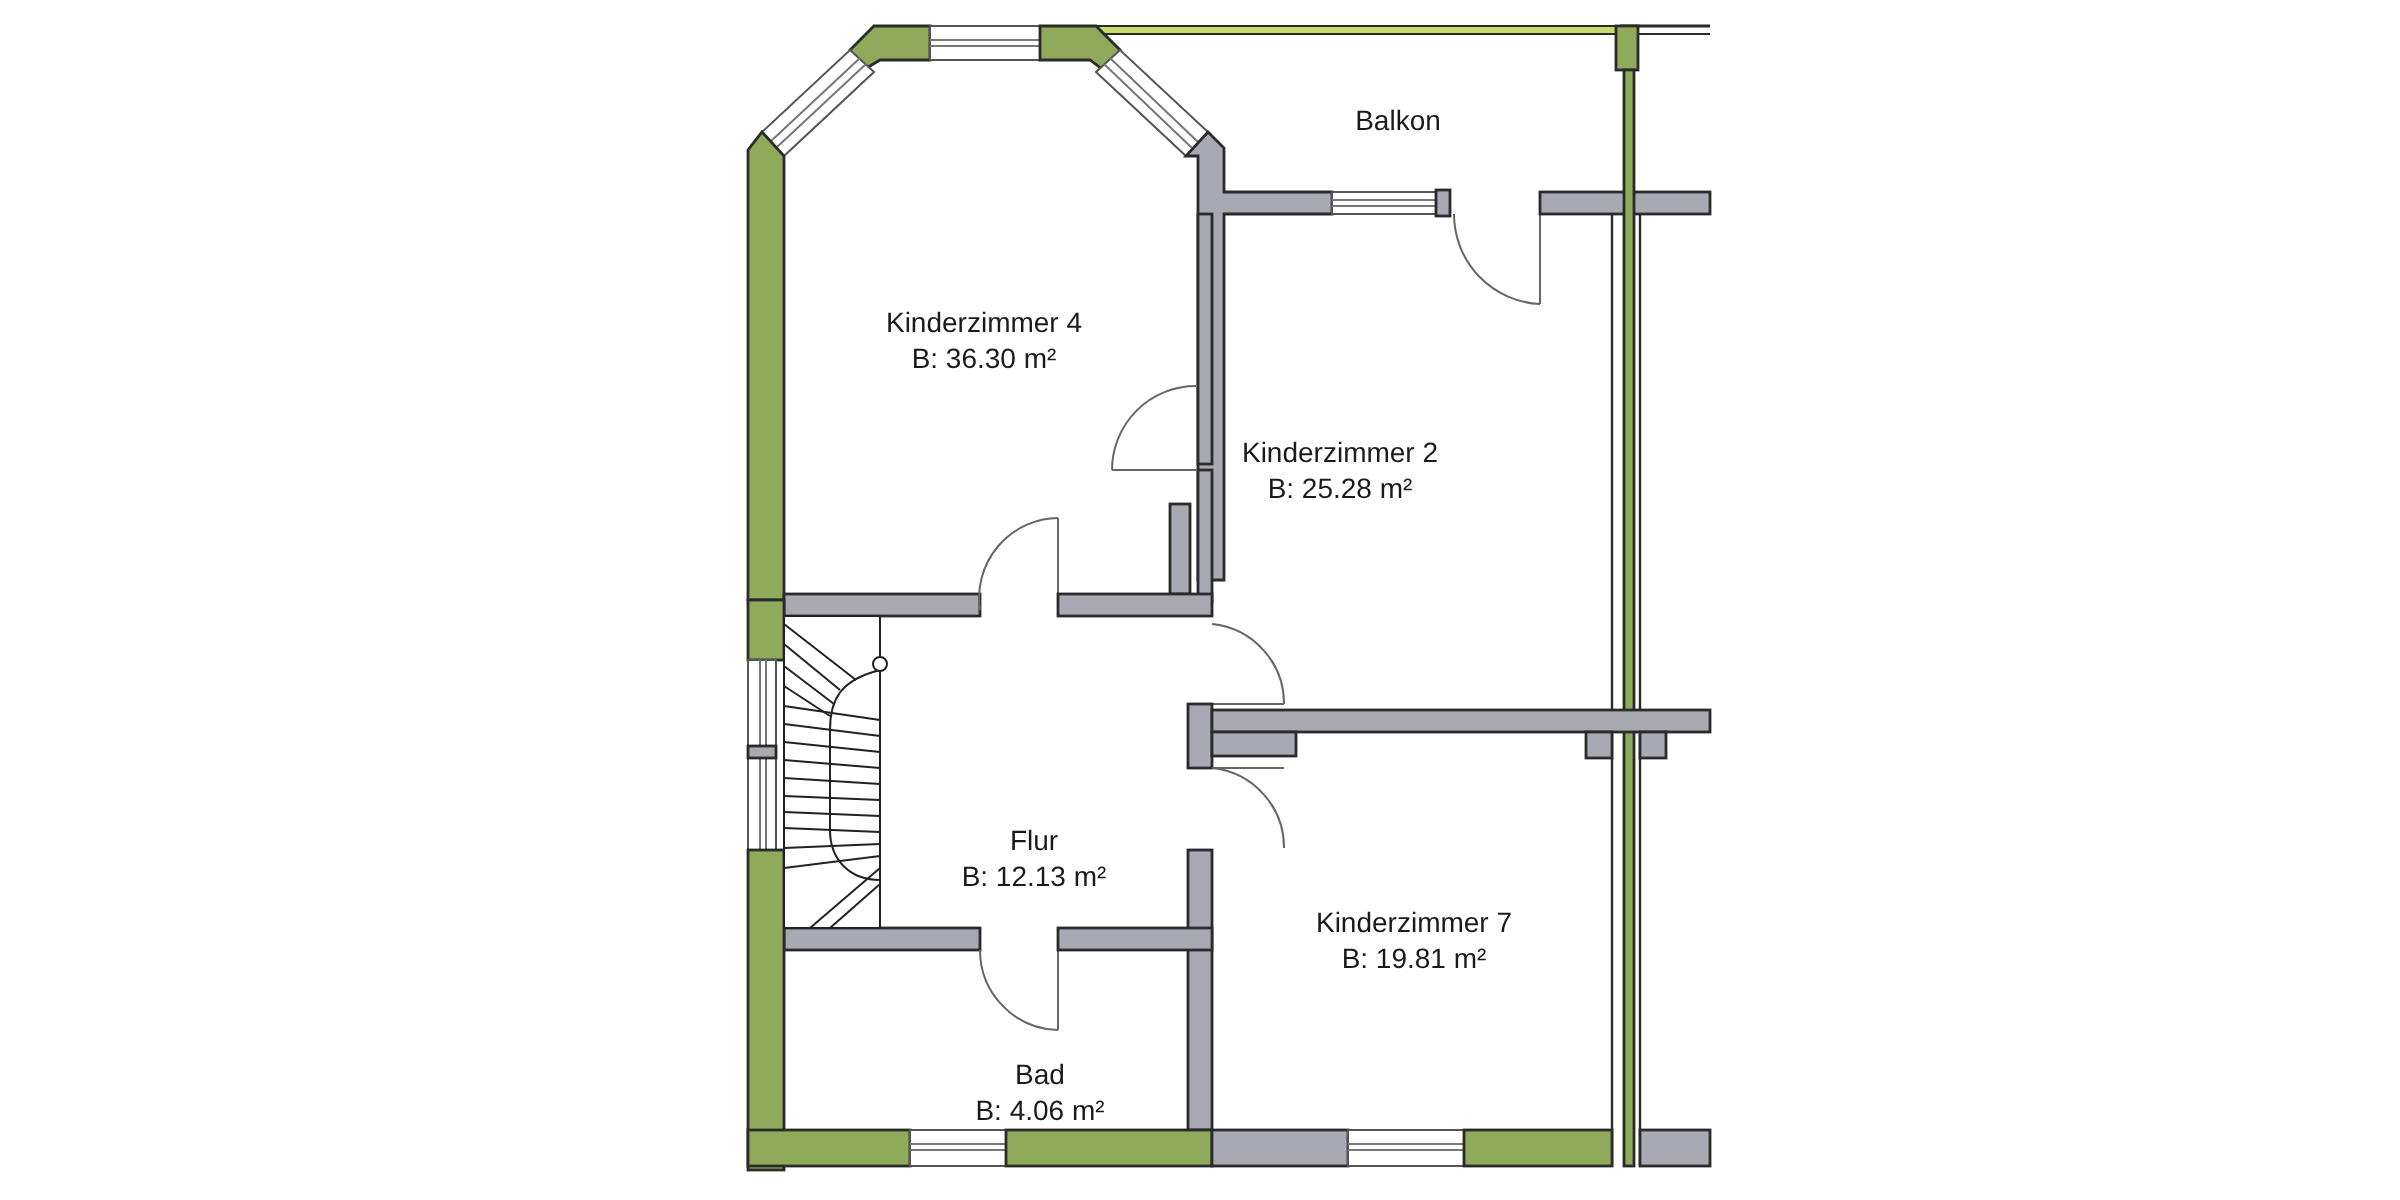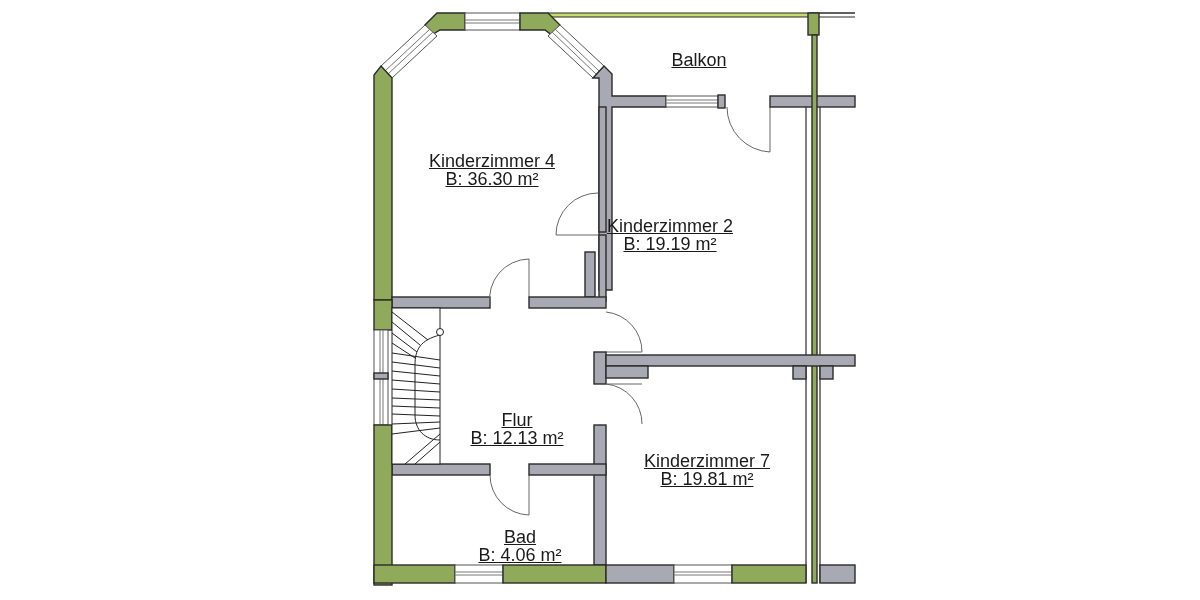--- a/index.html
+++ b/index.html
@@ -1,27 +1,26 @@
 <!DOCTYPE html>
 <html><head>
 <meta charset="utf-8">
 <style>
   html, body { margin: 0; padding: 0; background: #ffffff; }
   body { width: 1200px; height: 600px; overflow: hidden; position: relative; }
   .plan { position: absolute; left: 0; top: 0; width: 1200px; height: 600px; }
   .label {
     position: absolute;
     font-family: "Liberation Sans", sans-serif;
-    font-size: 18px;
+    font-size: 14px;
     color: #1a1a1a;
     text-align: center;
     line-height: 18px;
     transform: translateX(-50%);
     white-space: nowrap;
-    text-decoration: underline;
   }
   .label span { display: block; }
   .wall { fill: #a9a9b3; stroke: #2b2b2b; stroke-width: 1.4; }
   .ext { fill: #8faa5a; stroke: #2b2b2b; stroke-width: 1.4; }
   .win { fill: #ffffff; stroke: #555; stroke-width: 1; }
   .winline { stroke: #777; stroke-width: 1; }
   .door { fill: none; stroke: #666; stroke-width: 1; }
   .stair { fill: none; stroke: #222; stroke-width: 1; }
 </style>
 </head>
@@ -157,21 +156,21 @@
   <span>Balkon</span>
 </div>
 
 <div class="label" style="left:492px; top:152px;">
   <span>Kinderzimmer 4</span>
   <span>B: 36.30 m²</span>
 </div>
 
 <div class="label" style="left:670px; top:217px;">
   <span>Kinderzimmer 2</span>
-  <span>B: 19.19 m²</span>
+  <span>B: 25.28 m²</span>
 </div>
 
 <div class="label" style="left:517px; top:369px;margin-top:42px;">
   <span>Flur</span>
   <span>B: 12.13 m²</span>
 </div>
 
 <div class="label" style="left:707px; top:452px;">
   <span>Kinderzimmer 7</span>
   <span>B: 19.81 m²</span>

